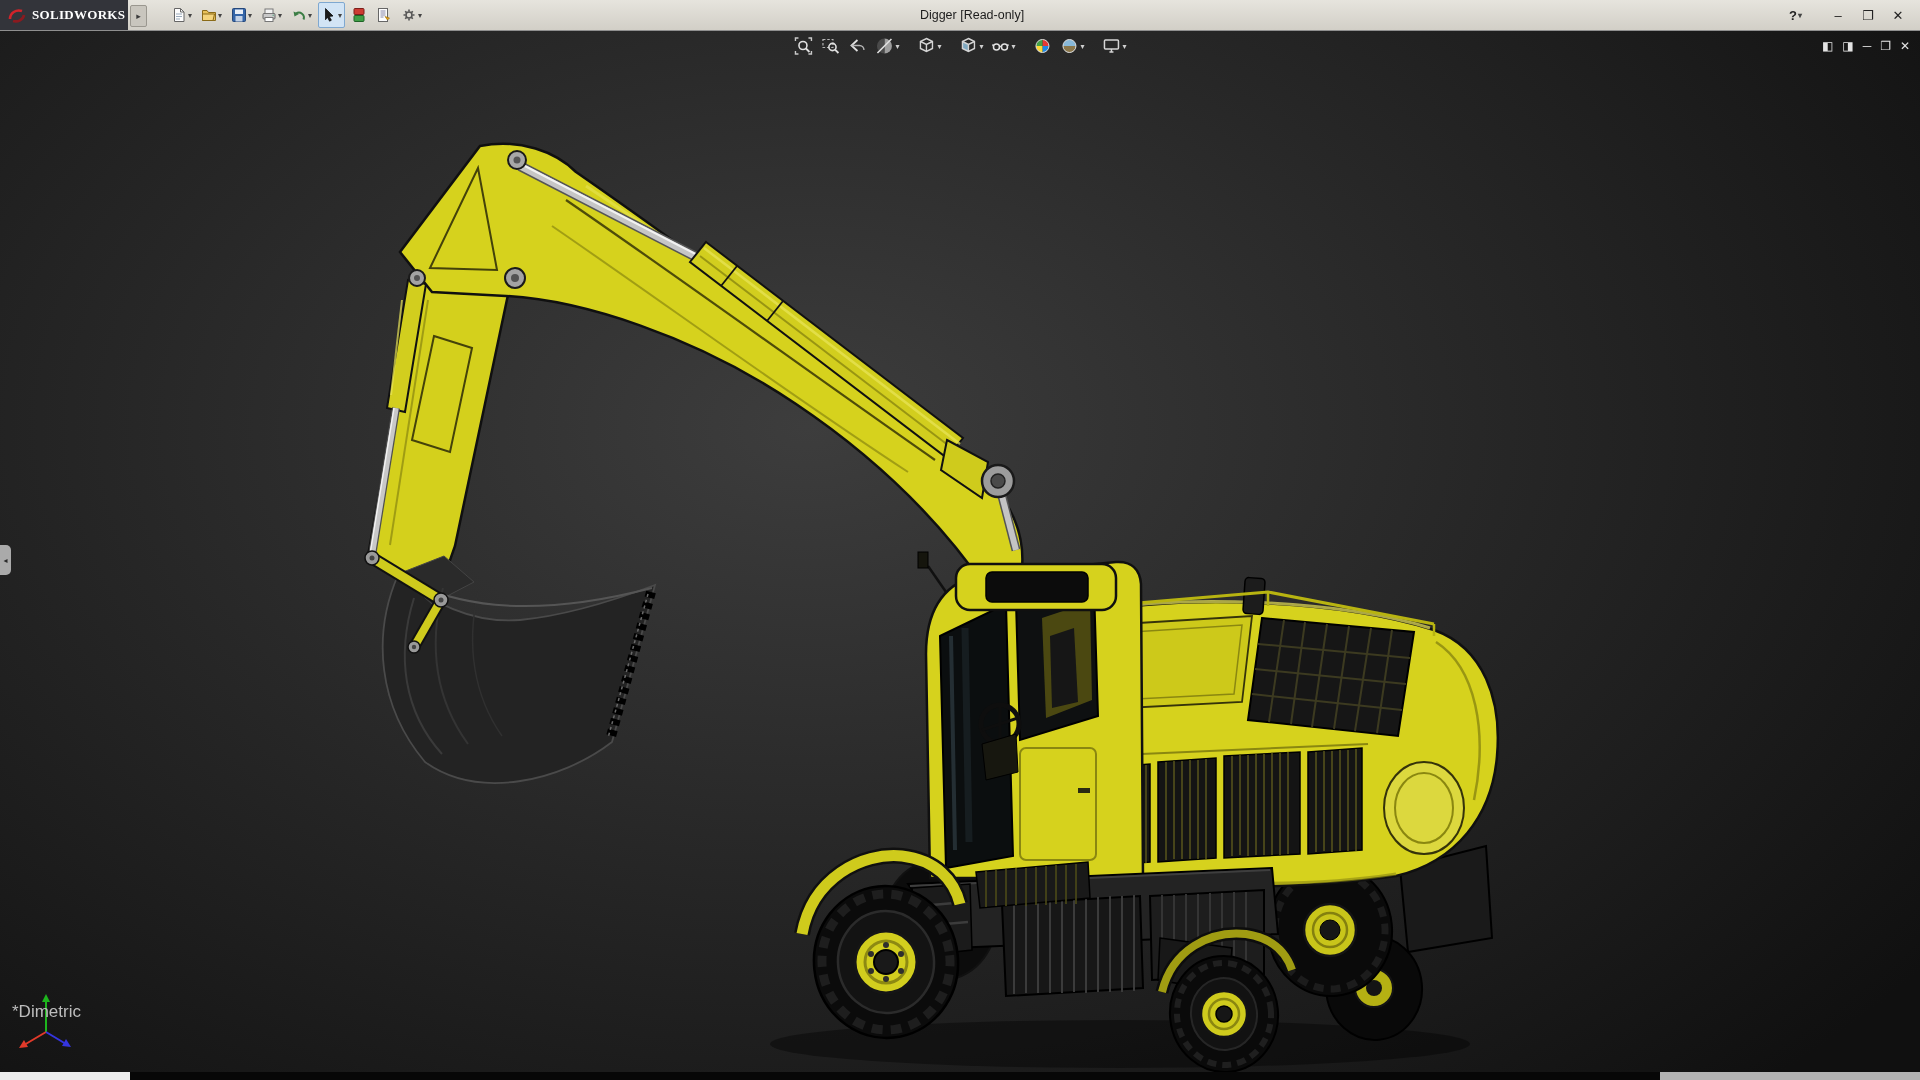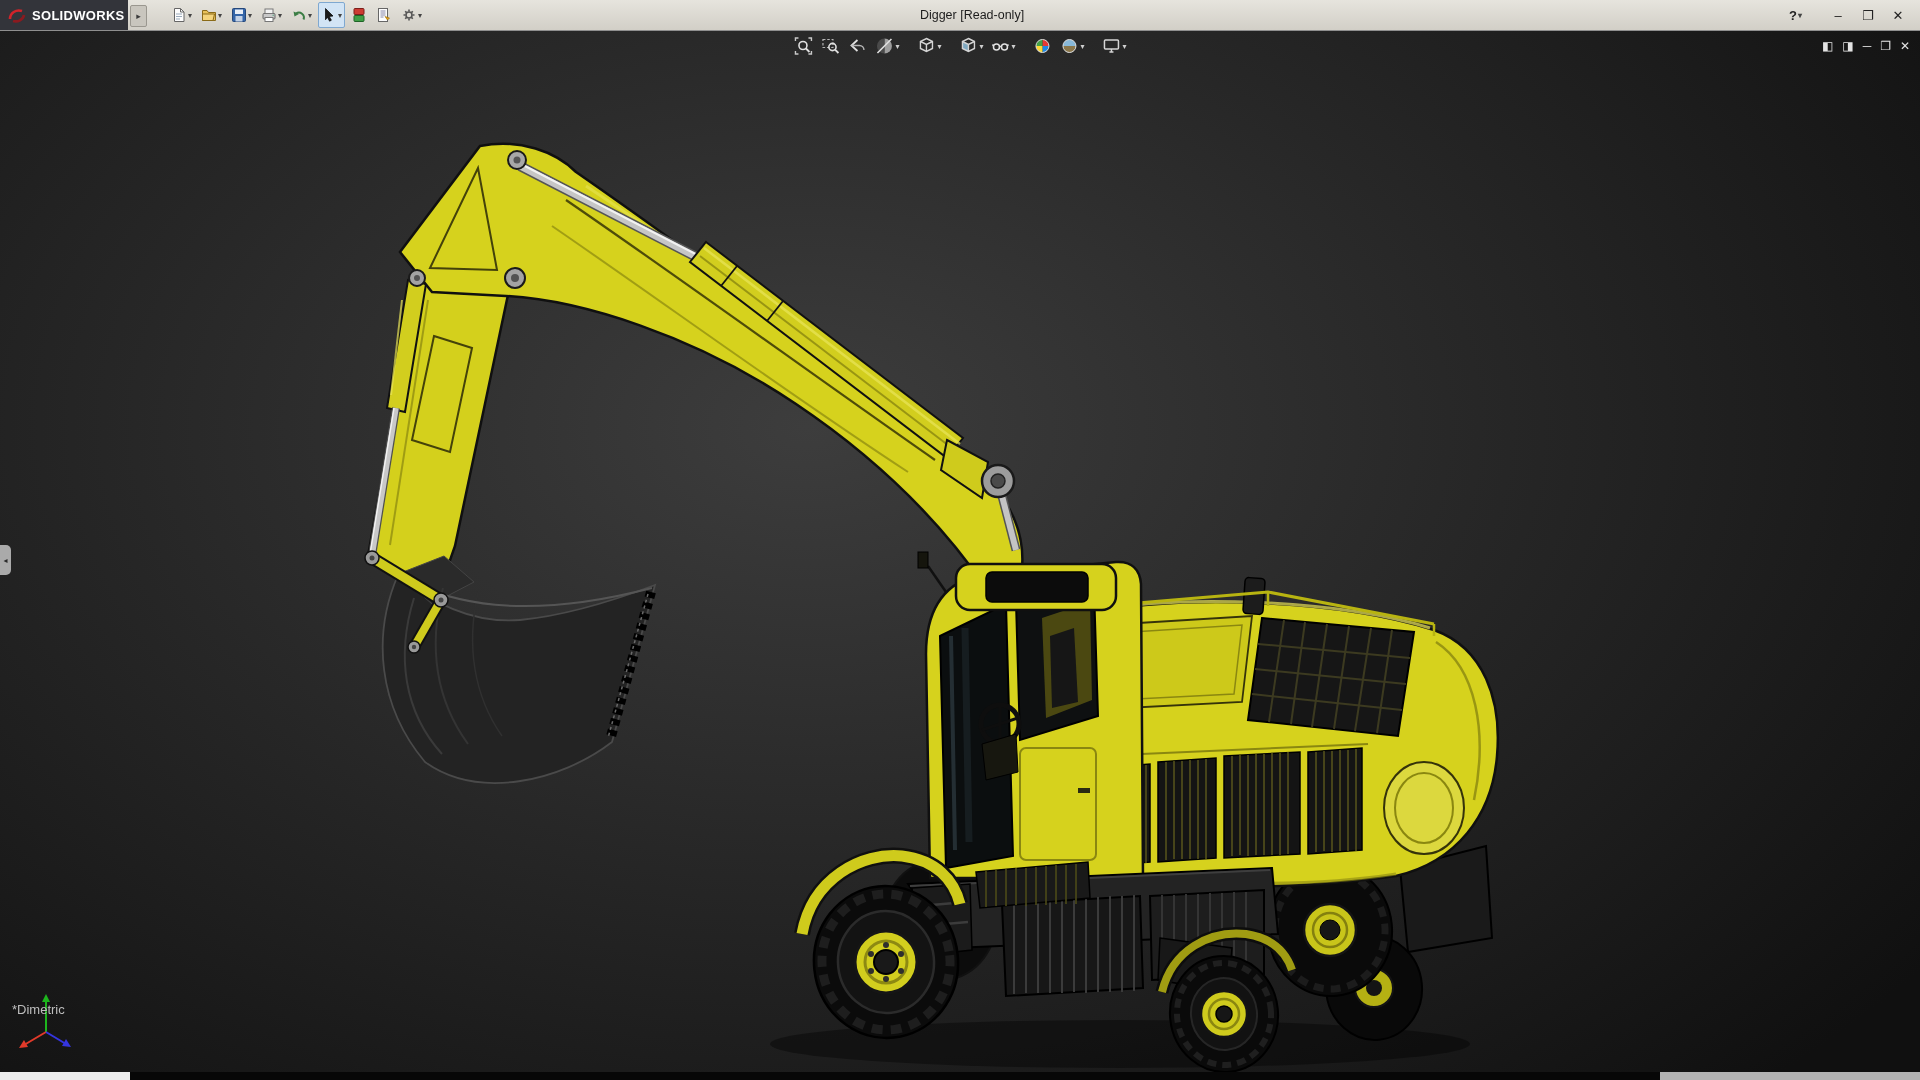--- a/index.html
+++ b/index.html
@@ -4,21 +4,21 @@
 <title>Digger [Read-only]</title>
 <style>
   html,body{margin:0;padding:0;background:#000;}
   #app{position:relative;width:1920px;height:1080px;overflow:hidden;
        font-family:"Liberation Sans",sans-serif;-webkit-font-smoothing:antialiased;}
 
   
   .titlebar{position:absolute;left:0;top:0;width:1920px;height:30px;
     background:linear-gradient(#e6e4dd,#d2cfc7);border-bottom:1px solid #8f8f8f;z-index:30;}
   .brand{position:absolute;left:0;top:0;width:128px;height:30px;background:#33343a;
-    display:flex;align-items:center;gap:4px;padding-left:6px;box-sizing:border-box;}
+    display:flex;align-items:center;gap:4px;padding-left:6px;box-sizing:border-box;font-family:Liberation Serif, serif;}
   .brand-text{color:#fff;font-weight:bold;font-size:13px;letter-spacing:.3px;}
   .flyout-btn{position:absolute;left:130px;top:5px;width:15px;height:20px;background:#c9c6be;
     border:1px solid #9a978f;border-radius:2px;color:#3a3a3a;font-size:9px;
     display:flex;align-items:center;justify-content:center;cursor:default;}
   .qat{position:absolute;left:168px;top:2px;height:26px;display:flex;align-items:center;gap:3px;}
   .tb-btn{height:24px;display:flex;align-items:center;justify-content:center;
     padding:0 2px;border:1px solid transparent;border-radius:2px;}
   .tb-btn.active{background:#d2e4f5;border-color:#7fa8d0;}
   .caret{font-size:8px;color:#444;margin-left:1px;}
   .win-title{position:absolute;left:12px;top:0;width:1920px;height:30px;line-height:30px;
@@ -45,21 +45,21 @@
   .docctl span{color:#e3e3e3;font-size:12px;line-height:22px;}
   .pane-glyph{font-size:12px;color:#cfcfcf;}
 
   
   .edge-tab{position:absolute;left:0;top:514px;width:11px;height:30px;background:#b9b9b9;
     border-radius:0 5px 5px 0;display:flex;align-items:center;justify-content:center;
     font-size:8px;color:#2a2a2a;opacity:.9;z-index:20;}
 
   
   .triad{position:absolute;left:16px;top:957px;z-index:15;}
-  .orient-label{position:absolute;left:12px;top:971px;color:#bdbdbd;font-size:13px;z-index:15;}
+  .orient-label{position:absolute;left:12px;top:971px;color:#bdbdbd;font-size:17px;z-index:15;}
 
   
   .strip{position:absolute;top:1072px;height:8px;z-index:40;}
   .strip.s1{left:0;width:130px;background:#ededed;}
   .strip.s2{left:130px;width:1530px;background:#070707;}
   .strip.s3{left:1660px;width:260px;background:#b3b3b3;}
 </style>
 </head>
 <body>
 

